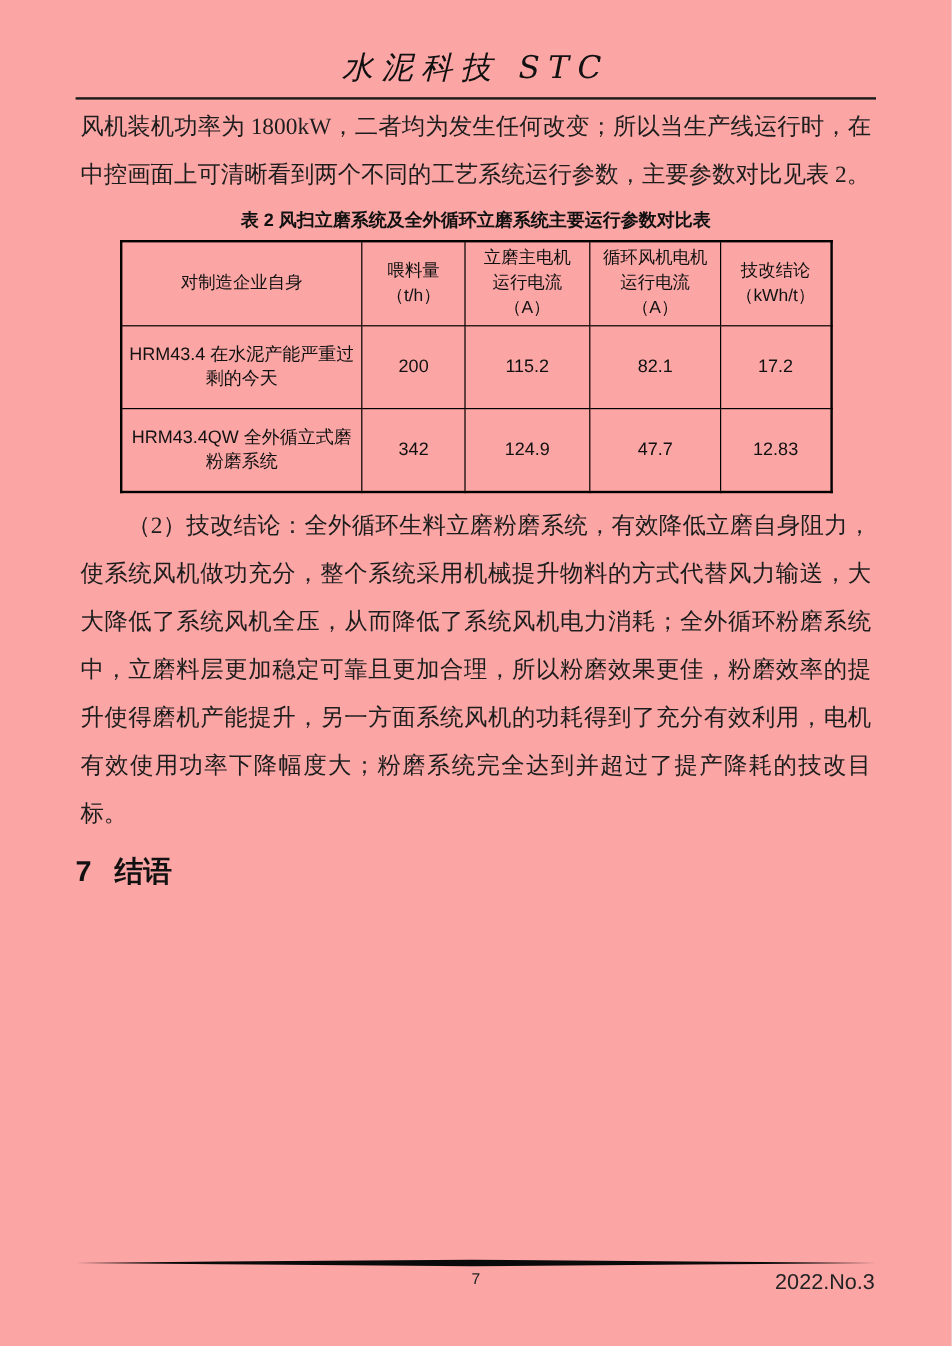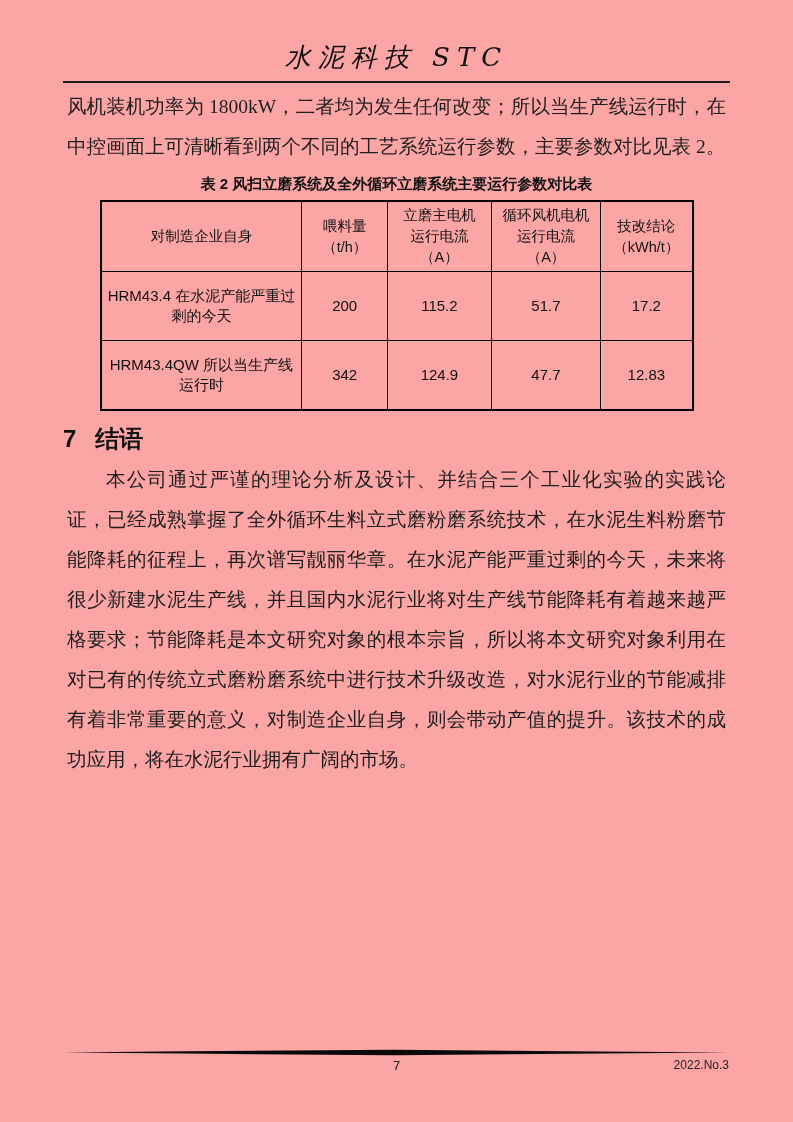--- a/index.html
+++ b/index.html
@@ -104,21 +104,21 @@
   }
   .page-number {
     position: absolute;
     left: 0; right: 0;
     text-align: center;
   }
   .issue-number {
     position: absolute;
     right: 1px;
     top: 0;
-    font-size: 12px;
+    font-size: 18px;
   }
 </style>
 </head>
 <body>
 
 <div class="page">
   <div class="content">
 
     <div class="journal-header">水泥科技 STC</div>
     <div class="header-rule"></div>
@@ -156,39 +156,39 @@
             <span style="display:block">技改结论</span>
             <span style="display:block">（kWh/t）</span>
           </th>
         </tr>
       </thead>
       <tbody>
         <tr>
           <td>HRM43.4 在水泥产能严重过剩的今天</td>
           <td>200</td>
           <td>115.2</td>
-          <td>51.7</td>
+          <td>82.1</td>
           <td>17.2</td>
         </tr>
         <tr>
-          <td>HRM43.4QW 所以当生产线运行时</td>
+          <td>HRM43.4QW 全外循立式磨粉磨系统</td>
           <td>342</td>
           <td>124.9</td>
           <td>47.7</td>
           <td>12.83</td>
         </tr>
       </tbody>
     </table>
 
+    <p class="body-text indent" style="margin-top:8px">（2）技改结论：全外循环生料立磨粉磨系统，有效降低立磨自身阻力，使系统风机做功充分，整个系统采用机械提升物料的方式代替风力输送，大大降低了系统风机全压，从而降低了系统风机电力消耗；全外循环粉磨系统中，立磨料层更加稳定可靠且更加合理，所以粉磨效果更佳，粉磨效率的提升使得磨机产能提升，另一方面系统风机的功耗得到了充分有效利用，电机有效使用功率下降幅度大；粉磨系统完全达到并超过了提产降耗的技改目标。</p>
 
     <h2 class="section-heading">
       <span class="sec-num">7</span><span>结语</span>
     </h2>
 
-    <p class="body-text indent" style="margin-top:6px">本公司通过严谨的理论分析及设计、并结合三个工业化实验的实践论证，已经成熟掌握了全外循环生料立式磨粉磨系统技术，在水泥生料粉磨节能降耗的征程上，再次谱写靓丽华章。在水泥产能严重过剩的今天，未来将很少新建水泥生产线，并且国内水泥行业将对生产线节能降耗有着越来越严格要求；节能降耗是本文研究对象的根本宗旨，所以将本文研究对象利用在对已有的传统立式磨粉磨系统中进行技术升级改造，对水泥行业的节能减排有着非常重要的意义，对制造企业自身，则会带动产值的提升。该技术的成功应用，将在水泥行业拥有广阔的市场。</p>
 
   </div>
 
   <div class="footer">
     <svg class="footer-rule" width="667" height="7" viewBox="0 0 667 7">
       <polygon points="0,3.4 120,2.2 330,0.8 540,2.4 667,3.4 540,4.6 330,6.2 120,4.6" fill="#0a0a0a"></polygon>
     </svg>
     <div class="footer-row">
       <span class="page-number">7</span>
       <span class="issue-number">2022.No.3</span>

